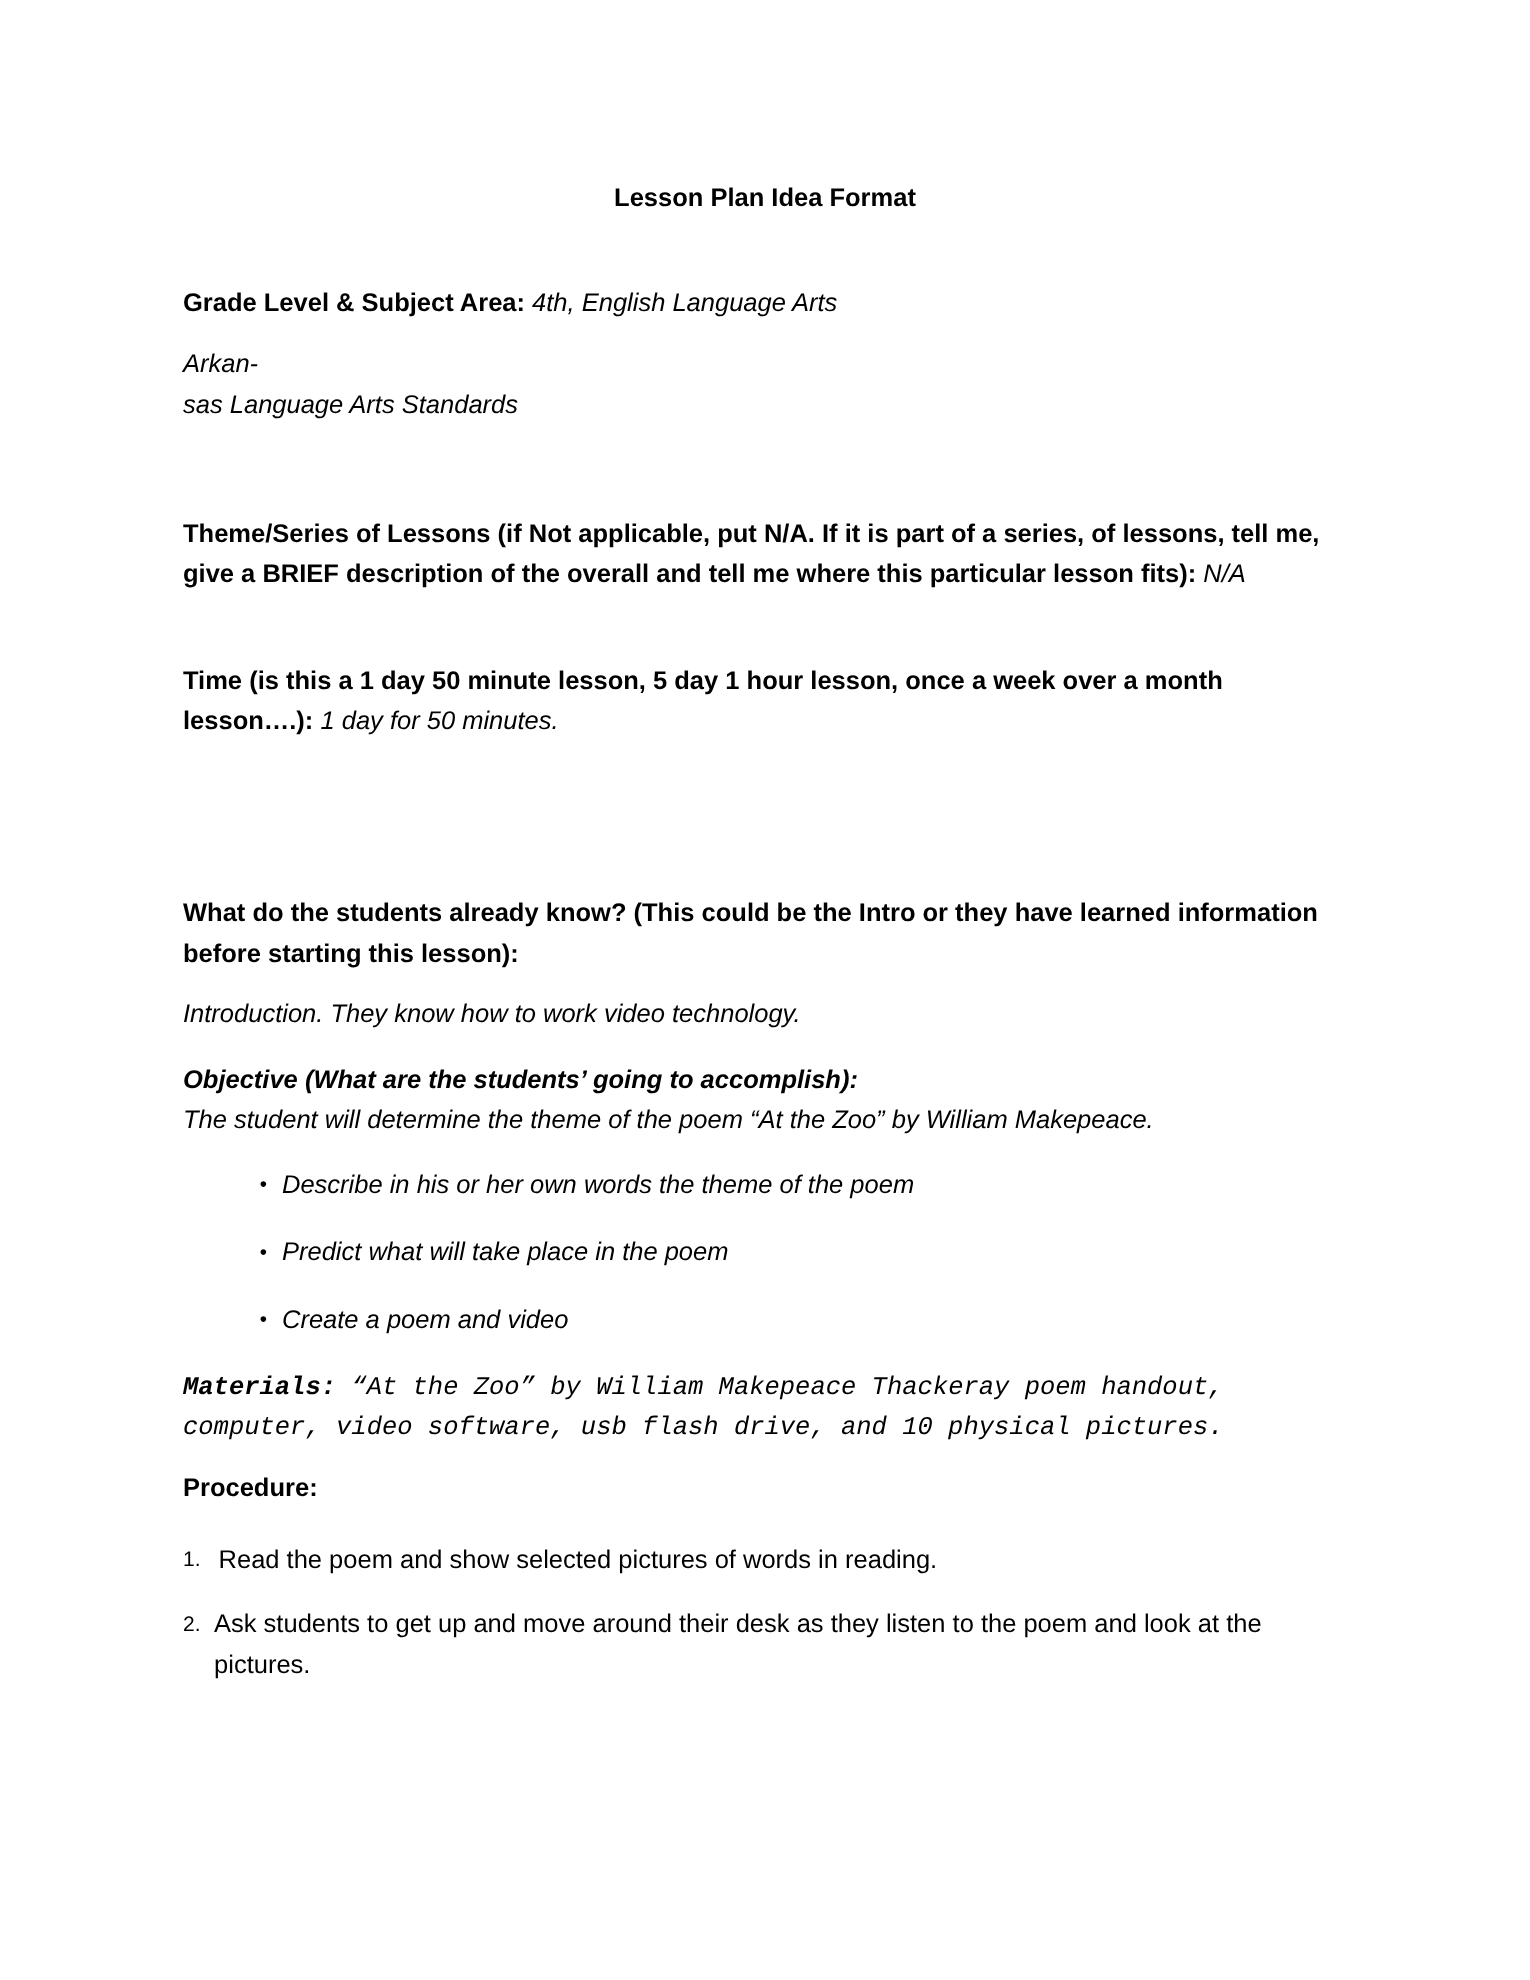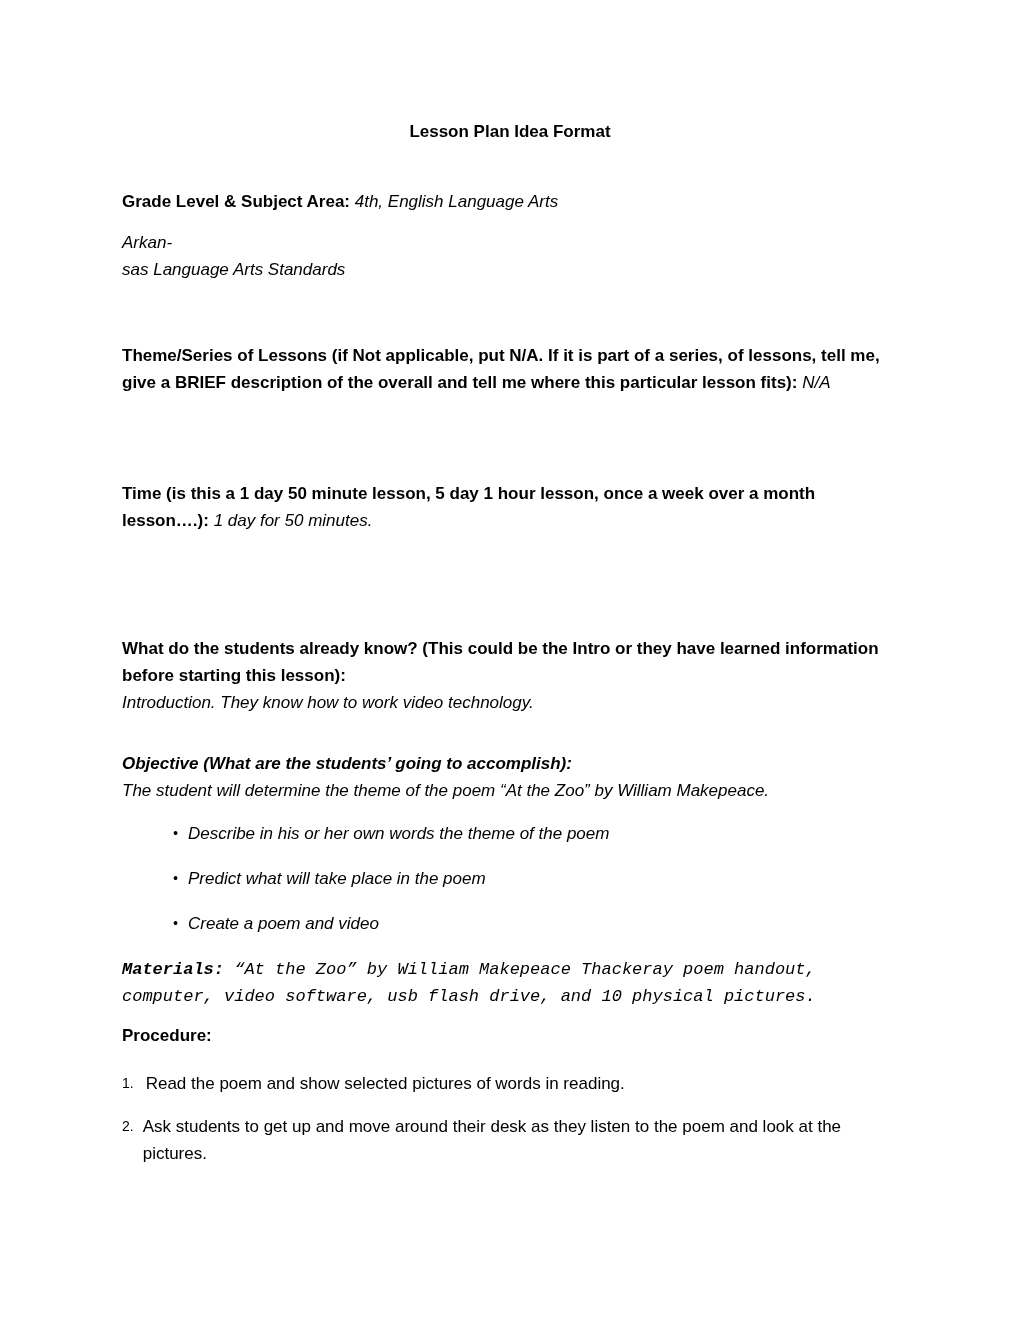--- a/index.html
+++ b/index.html
@@ -23,24 +23,24 @@
   .title {
     font-size:17px;
     font-weight:700;
     text-align:center;
     margin-bottom:43px;
   }
 
   .p-grade     { margin-bottom:14px; }
   .p-standards .line1 { display:flex; justify-content:space-between; }
   .p-theme     { margin-top:59px; }
-  .p-time      { margin-top:84px; }
+  .p-time      { margin-top:44px; }
   .p-know      { margin-top:101px; }
-  .p-intro     { }
-  .p-objective { margin-top:34px; }
+  .p-intro     { margin-top:13px; }
+  .p-objective { margin-top:17px; }
   .p-materials { margin-top:19px;font-family:Liberation Mono, monospace; }
   .p-procedure { margin-top:12px; }
 
   .bullets { margin-top:16px; list-style:none; }
   .bullet-row { display:flex; padding-left:51px; }
   .bullet-row + .bullet-row { margin-top:18px; }
   .bullet-char { flex:0 0 15px; font-style:italic; font-size:14px; line-height:27px; }
   .bullet-text { font-style:italic; }
 
   .steps { margin-top:21px; list-style:none; }

